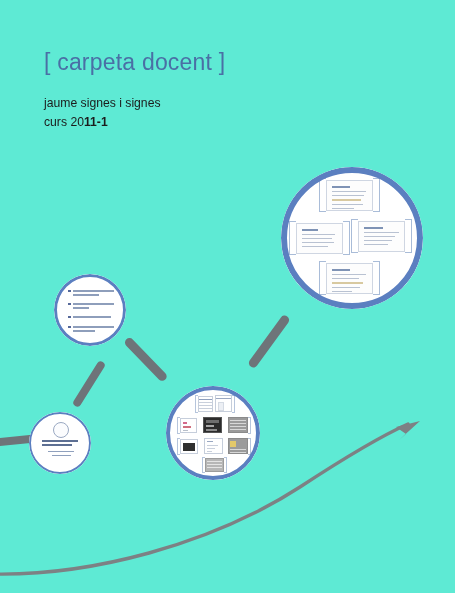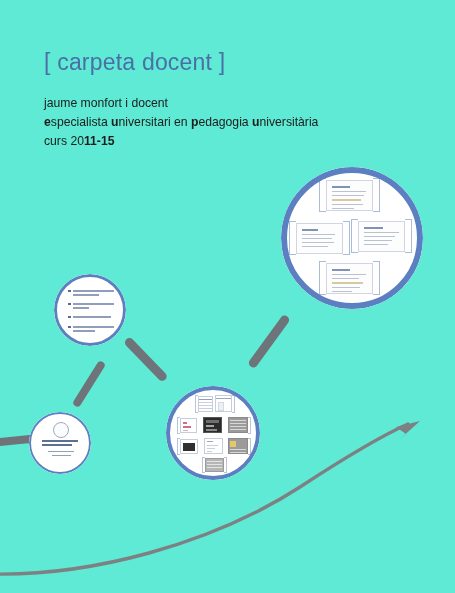--- a/index.html
+++ b/index.html
@@ -299,18 +299,17 @@
     <span class="cv-ln" style="left:19px; top:39px; width:26px; height:1.2px;"></span>
     <span class="cv-ln" style="left:23px; top:43px; width:19px; height:1.2px;"></span>
     <div class="bubble-ring-outer ring"></div>
   </div>
 
   <div id="title-block">
     <div id="doc-title">[ carpeta docent ]</div>
   </div>
 
   <div id="byline">
-    <span class="ln">jaume monfort i docent</span>
-    <span class="ln"><b>e</b>specialista <b>u</b>niversitari en <b>p</b>edagogia <b>u</b>niversitària</span>
-    <span class="ln">curs 20<b>11-15</b></span>
+    <span class="ln">jaume signes i signes</span>
+    <span class="ln">curs 20<b>11-1</b></span>
   </div>
 
 </div>
 
 </body></html>

